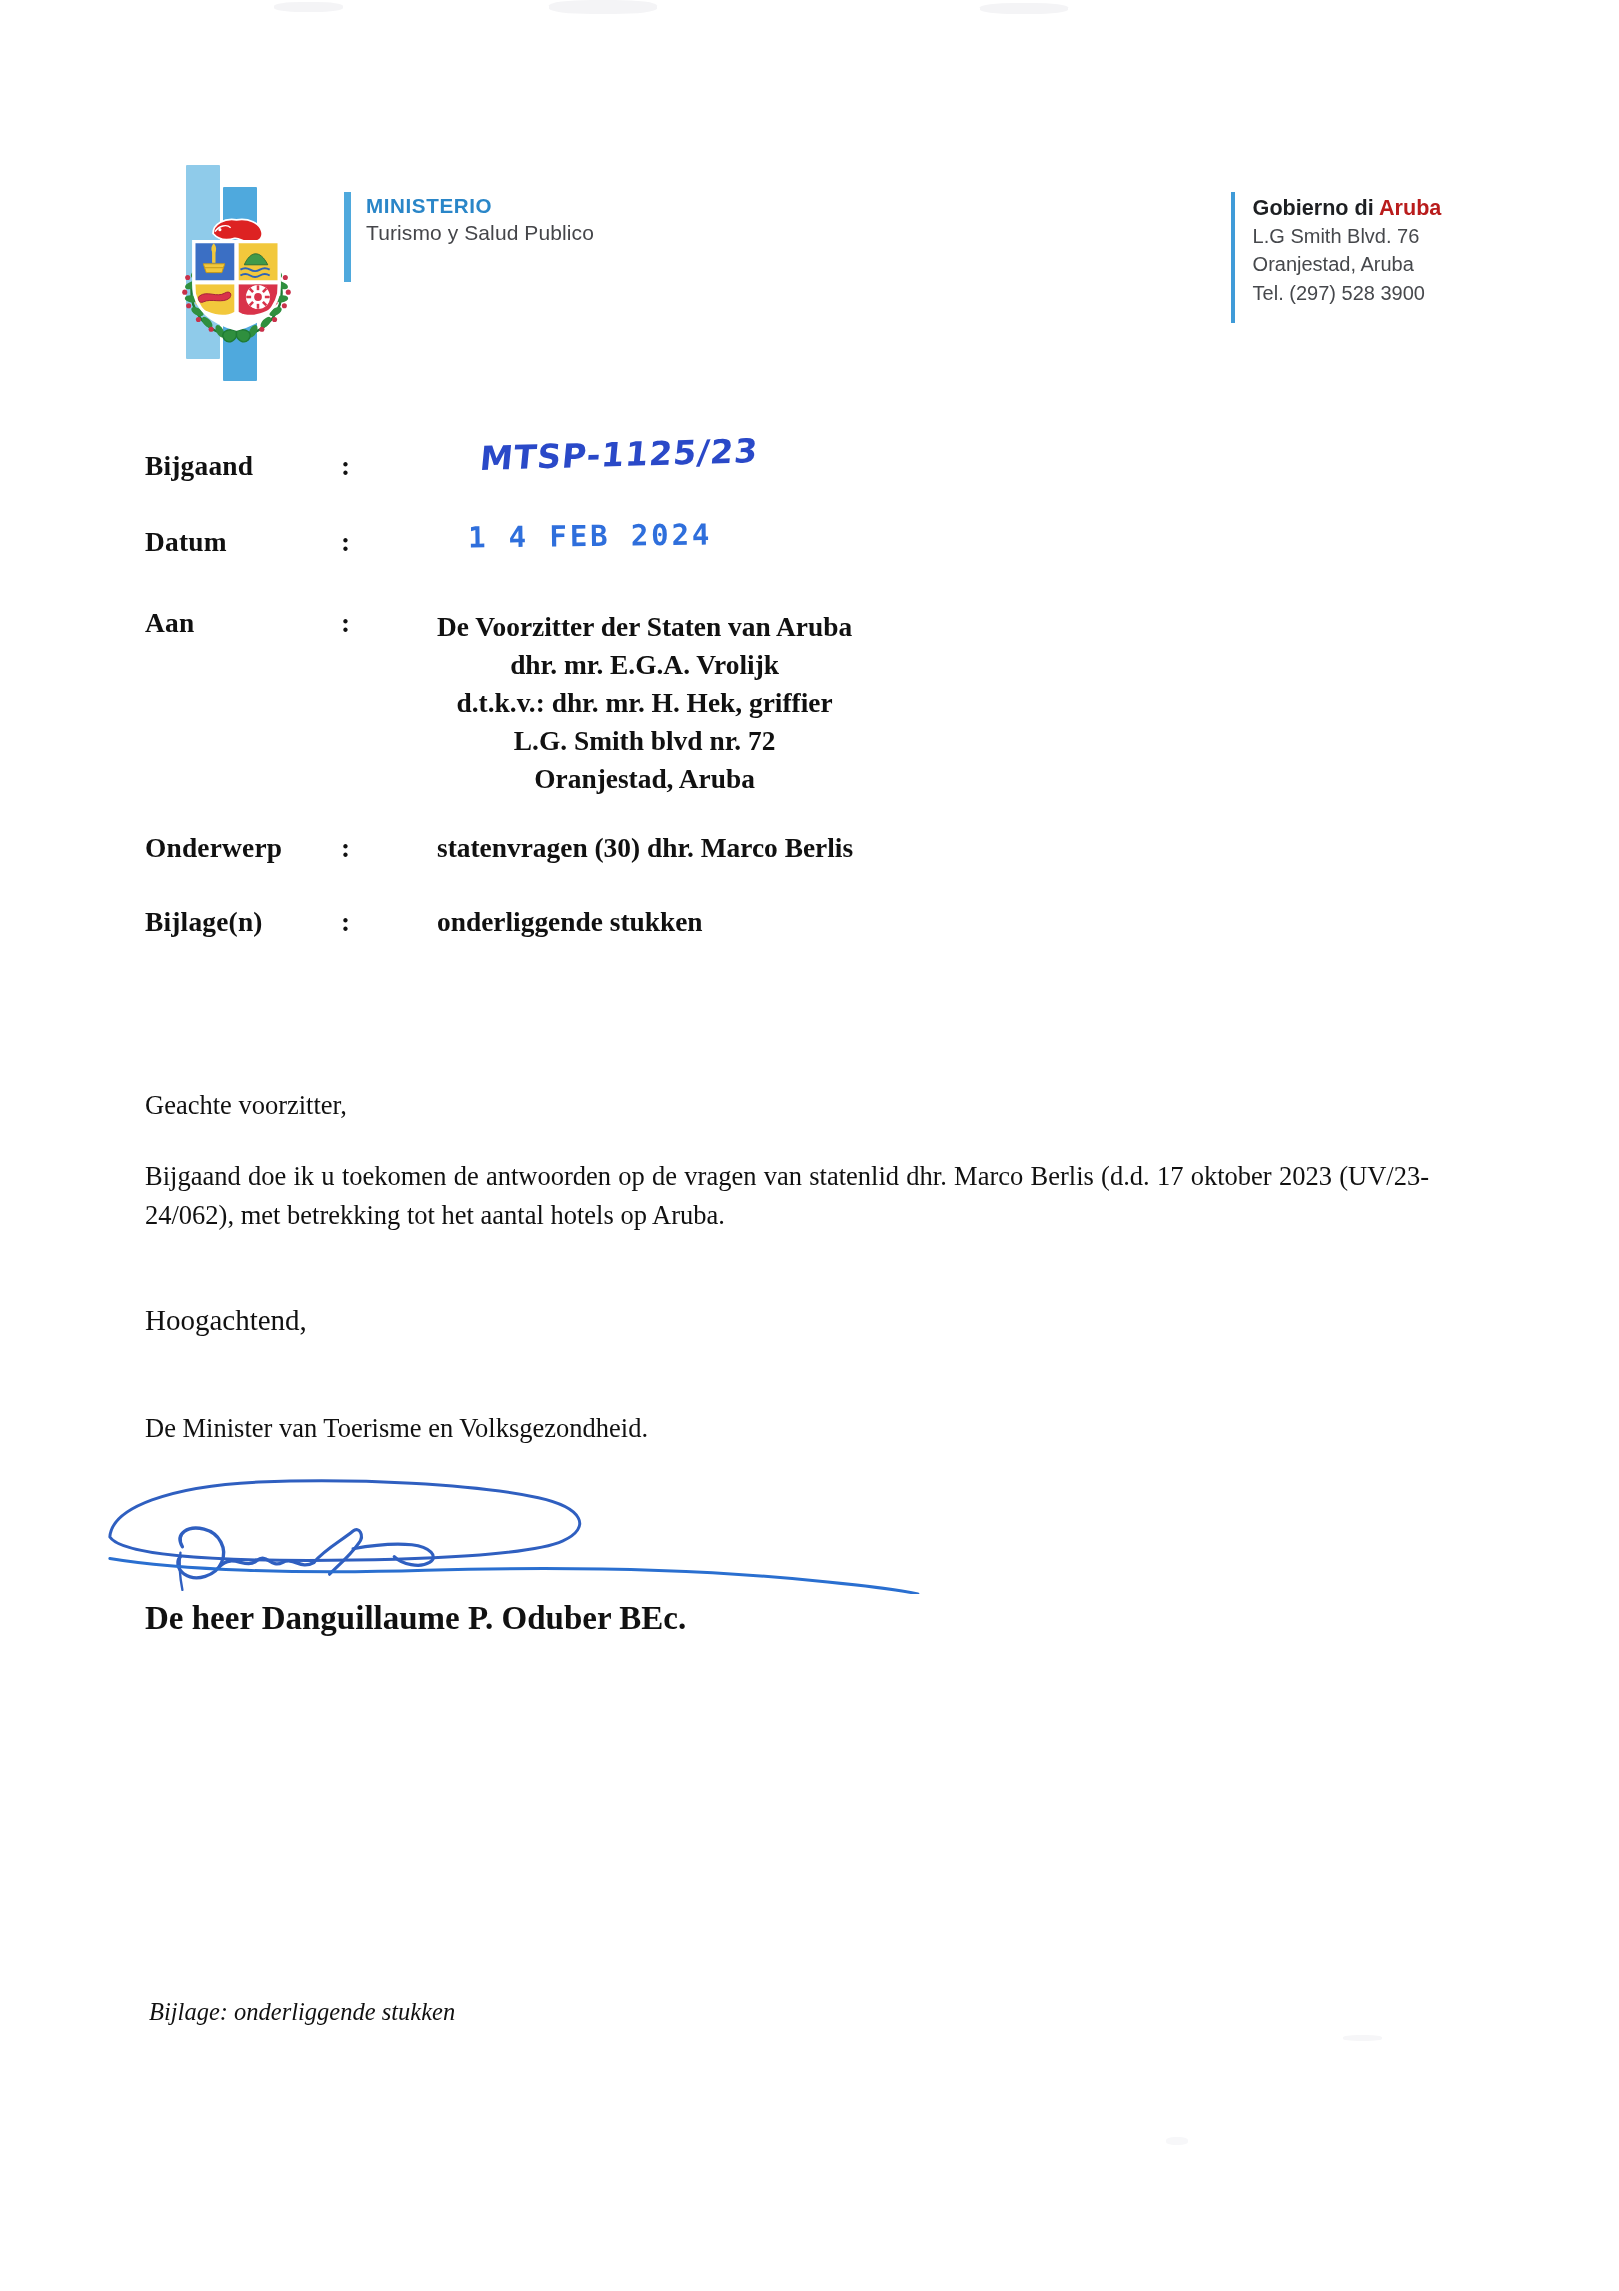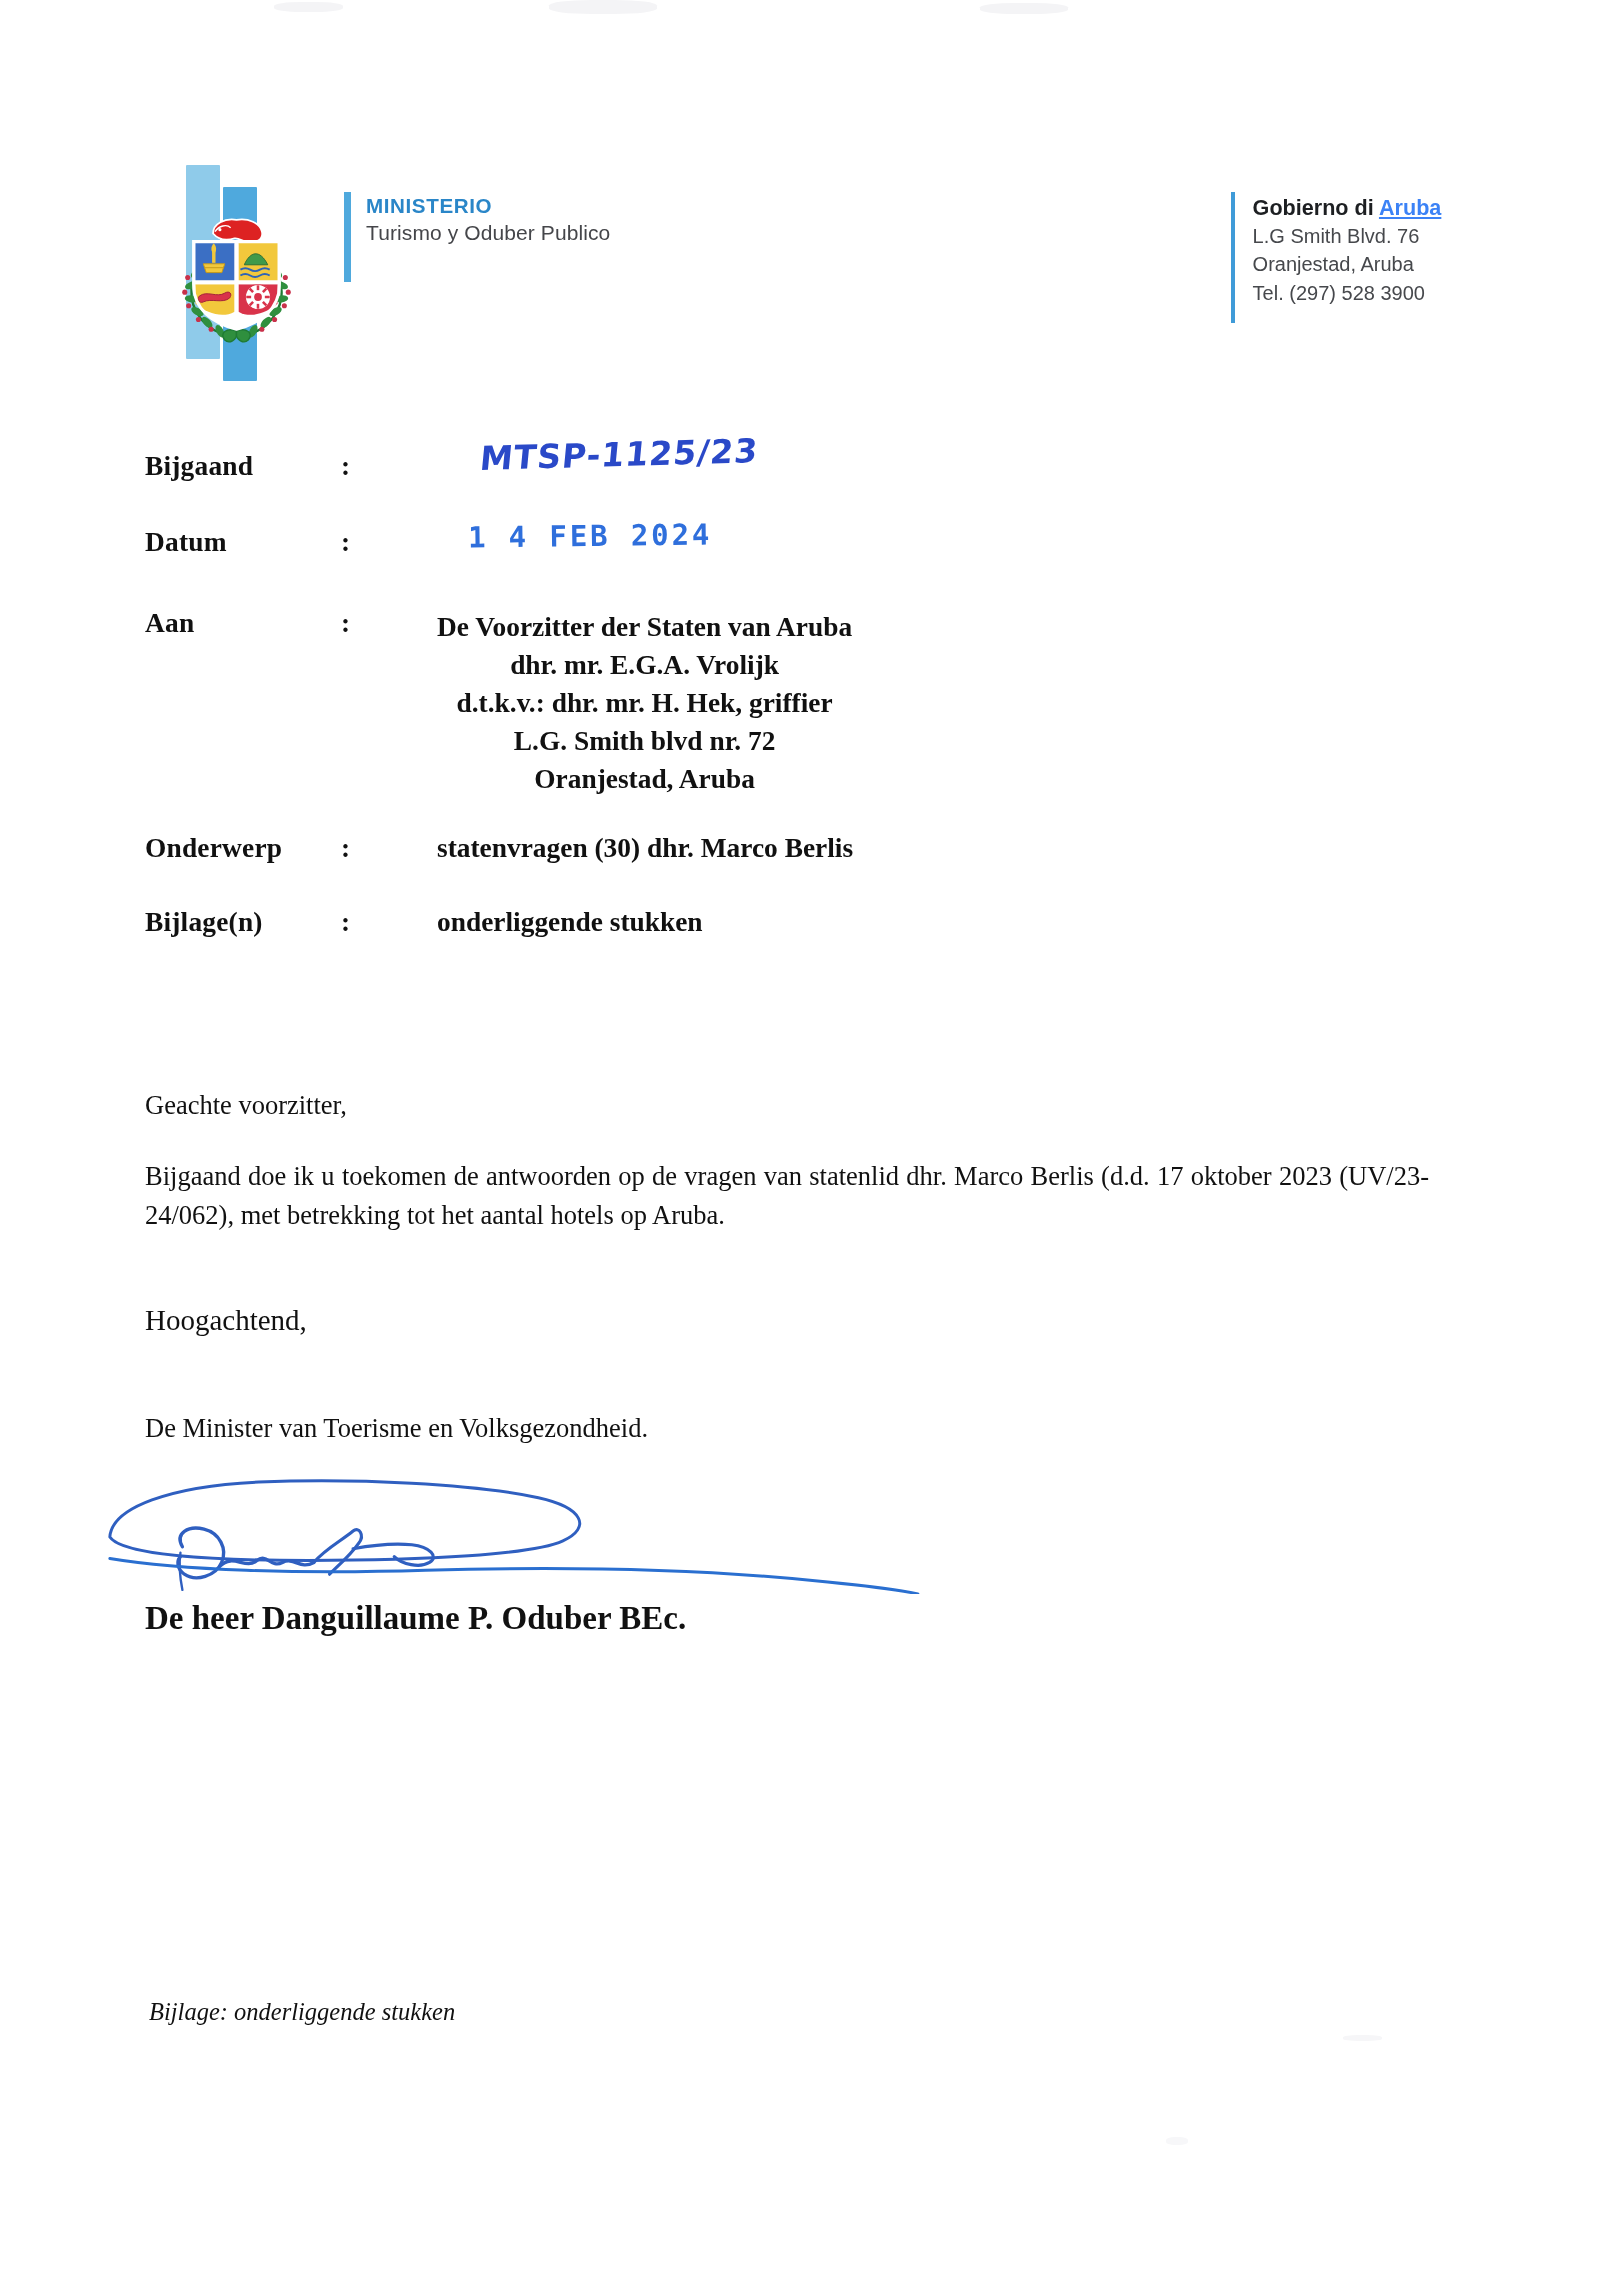--- a/index.html
+++ b/index.html
@@ -124,21 +124,21 @@
     font-family: "Liberation Sans", sans-serif;
     color: #3b3c40;
   }
   .gov-title {
     font-size: 21.6px;
     font-weight: 700;
     line-height: 1.3;
     color: #1d1f22;
     white-space: nowrap;
   }
-  .gov-title .accent { color: #3b82f6; text-decoration: underline; }
+  .gov-title .accent { color: #b91c1c; }
   .gov-line {
     font-size: 20px;
     line-height: 1.42;
     color: #46484c;
     white-space: nowrap;
   }
 
   
   .fields {
     position: absolute;
@@ -384,21 +384,21 @@
             <path d="M62 36 L66 36 L66 122 L62 122 Z" fill="#ffffff"></path>
             <path d="M20 74 L108 74 L108 78 L20 78 Z" fill="#ffffff"></path>
             <path d="M20 34 L108 34 L108 78 C108 104, 88 118, 64 124 C40 118, 20 104, 20 78 Z" fill="none" stroke="#ffffff" stroke-width="3"></path>
           </g>
         </svg>
       </div>
 
       <div class="ministry-rule"></div>
       <div class="ministry-text">
         <div class="ministry-line1">MINISTERIO</div>
-        <div class="ministry-line2">Turismo y Oduber Publico</div>
+        <div class="ministry-line2">Turismo y Salud Publico</div>
       </div>
     </div>
 
     <div class="gov-block">
       <div class="gov-rule"></div>
       <div class="gov-text">
         <div class="gov-title"><span>Gobierno di </span><span class="accent">Aruba</span></div>
         <div class="gov-line">L.G Smith Blvd. 76</div>
         <div class="gov-line">Oranjestad, Aruba</div>
         <div class="gov-line">Tel.  (297) 528 3900</div>

